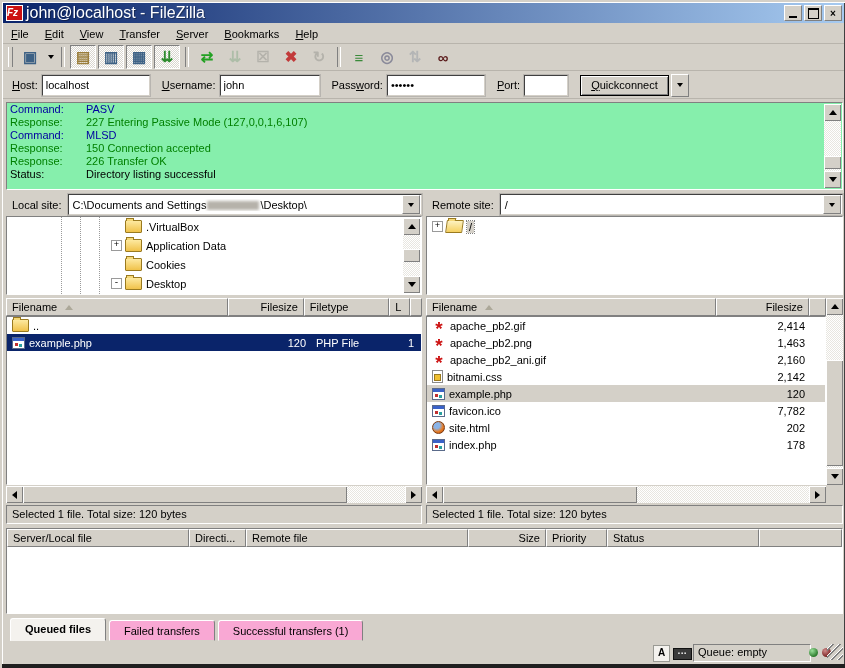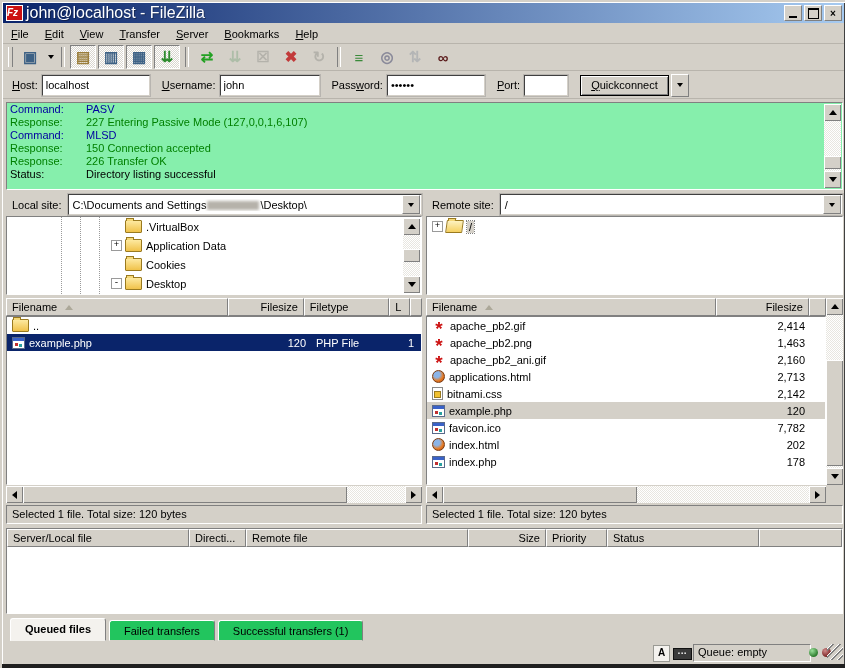--- a/index.html
+++ b/index.html
@@ -120,21 +120,21 @@
   .icon-html{width:13px;height:13px;border-radius:50%;box-sizing:border-box;border:1px solid #7a3a10;
     background:radial-gradient(circle at 35% 32%,#8ab4e8 0 28%,#e87a20 62%,#a84010 100%);}
   .icon-css{width:11px;height:13px;background:#fff;border:1px solid #8a8a8a;position:relative;box-sizing:border-box;}
   .icon-css::after{content:"";position:absolute;left:1px;bottom:1px;width:5px;height:5px;background:#f0c030;border:1px solid #9a7a1f;}
   
   .queuebox{position:absolute;left:4px;top:526px;width:837px;height:86px;background:#fff;box-sizing:border-box;}
   .qhead{display:flex;height:18px;}
   
   .tabs{position:absolute;left:8px;top:617px;height:22px;display:flex;align-items:flex-end;}
   .tab{padding:3px 14px 2px;margin-right:3px;border:1px solid;border-color:#fff #808080 #d4d0c8 #fff;
-    border-radius:3px 3px 0 0;background:#22c55e;height:14px;line-height:14px;}
+    border-radius:3px 3px 0 0;background:#f9a8d4;height:14px;line-height:14px;}
   .tab.active{background:#f4f2ee;font-weight:bold;height:16px;border-bottom-color:#f4f2ee;}
   
   .statusbar{position:absolute;left:1px;top:640px;width:841px;height:21px;}
   .sb-ascii{position:absolute;left:650px;top:3px;width:15px;height:15px;background:#f4f2ee;border:1px solid #9a9a94;
     font-size:10px;font-weight:bold;text-align:center;line-height:14px;}
   .sb-badge{position:absolute;left:670px;top:6px;width:17px;height:10px;background:#3a3a3a;border:1px solid #111;
     color:#e8e8e8;font-size:6px;line-height:9px;text-align:center;letter-spacing:1px;}
   .sb-queuebox{position:absolute;left:690px;top:2px;width:108px;height:16px;line-height:15px;padding:0 4px;
     border:1px solid;border-color:#808080 #fff #fff #808080;white-space:nowrap;}
   .led{position:absolute;top:6px;width:9px;height:9px;border-radius:50%;}
@@ -420,27 +420,20 @@
         </div>
         <div class="frow">
           <div class="fcell" style="width: 290px;">
             <span class="icon-apache ficon">*</span>
             <span>apache_pb2_ani.gif</span>
           </div>
           <div class="fcell num" style="width: 93px;">2,160</div>
         </div>
         <div class="frow">
           <div class="fcell" style="width: 290px;">
-            <span class="icon-html ficon"></span>
-            <span>applications.html</span>
-          </div>
-          <div class="fcell num" style="width: 93px;">2,713</div>
-        </div>
-        <div class="frow">
-          <div class="fcell" style="width: 290px;">
             <span class="icon-css ficon"></span>
             <span>bitnami.css</span>
           </div>
           <div class="fcell num" style="width: 93px;">2,142</div>
         </div>
         <div class="frow sel-inactive">
           <div class="fcell" style="width: 290px;">
             <span class="icon-php ficon"></span>
             <span>example.php</span>
           </div>
@@ -449,21 +442,21 @@
         <div class="frow">
           <div class="fcell" style="width: 290px;">
             <span class="icon-php ficon"></span>
             <span>favicon.ico</span>
           </div>
           <div class="fcell num" style="width: 93px;">7,782</div>
         </div>
         <div class="frow">
           <div class="fcell" style="width: 290px;">
             <span class="icon-html ficon"></span>
-            <span>index.html</span>
+            <span>site.html</span>
           </div>
           <div class="fcell num" style="width: 93px;">202</div>
         </div>
         <div class="frow">
           <div class="fcell" style="width: 290px;">
             <span class="icon-php ficon"></span>
             <span>index.php</span>
           </div>
           <div class="fcell num" style="width: 93px;">178</div>
         </div>

